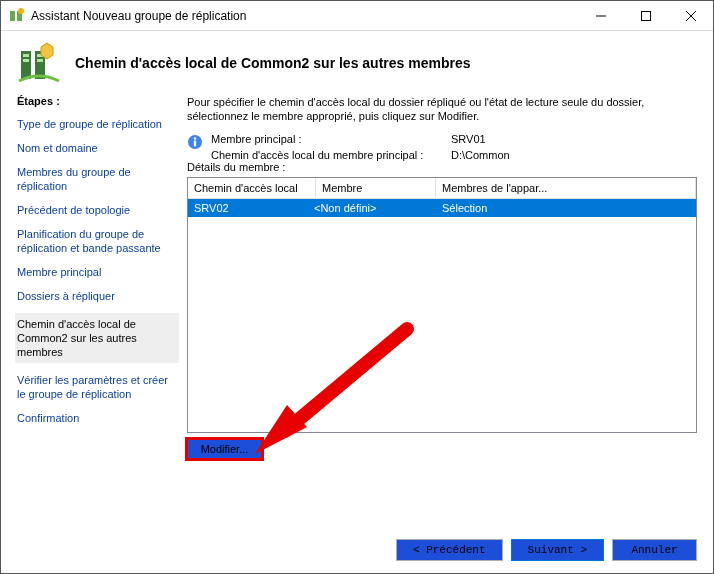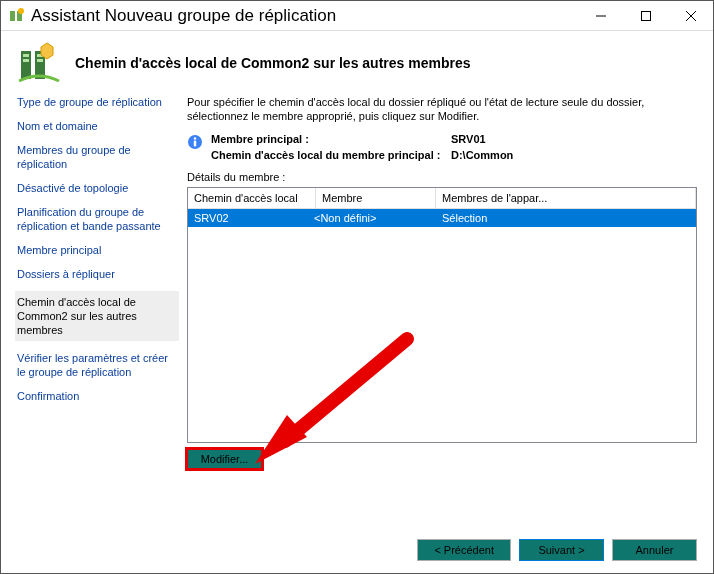--- a/index.html
+++ b/index.html
@@ -1,50 +1,50 @@
 <!DOCTYPE html>
 <html><head>
 <meta charset="utf-8">
 <style>
   * { box-sizing: border-box; }
   html, body { margin: 0; padding: 0; font-family: "Segoe UI", Tahoma, sans-serif; font-size: 11px; }
   .window { width: 714px; height: 574px; border: 1px solid #555; background: #fff; position: relative; display: flex; flex-direction: column; }
   .titlebar { height: 30px; display: flex; align-items: center; padding: 0 0 0 8px; border-bottom: 1px solid #ddd; }
   .titlebar .title-icon { width: 16px; height: 16px; margin-right: 6px; }
-  .titlebar .title-text { flex: 1; font-size: 17px; }
+  .titlebar .title-text { flex: 1; font-size: 12px; }
   .titlebar .winbtn { width: 45px; height: 29px; display: flex; align-items: center; justify-content: center; }
   .titlebar .winbtn svg { width: 10px; height: 10px; }
   .header { display: flex; align-items: center; padding: 10px 16px 4px 16px; }
   .header .wiz-icon { width: 44px; height: 44px; margin-right: 14px; }
   .header .wiz-title { font-size: 14px; font-weight: bold; }
   .body { flex: 1; display: flex; padding: 6px 16px 0 16px; min-height: 0; }
   .sidebar { width: 170px; flex-shrink: 0; padding-right: 8px; }
   .sidebar .steps-label { font-weight: bold; margin-bottom: 10px; }
   .sidebar .step { color: #0a3e9b; margin: 0 0 10px 0; cursor: pointer; line-height: 14px; }
   .sidebar .step.current { color: #000; background: #eee; padding: 4px 2px; cursor: default; margin-left: -2px; }
   .main { flex: 1; display: flex; flex-direction: column; min-width: 0; }
   .intro { line-height: 14px; margin-bottom: 10px; }
-  .info-row { display: flex; align-items: flex-start; margin-bottom: 10px; font-weight: bold; }
+  .info-row { display: flex; align-items: flex-start; margin-bottom: 0; }
   .info-icon { width: 16px; height: 16px; margin-right: 8px; flex-shrink: 0; margin-top: 1px; }
   .info-table { display: grid; grid-template-columns: 240px 1fr; row-gap: 4px; }
   .details-label { margin-bottom: 4px; }
   .grid-box { border: 1px solid #828790; height: 256px; background: #fff; }
   .grid-header { display: flex; background: #fff; border-bottom: 1px solid #e1e1e1; }
   .grid-header .col { padding: 4px 6px; border-right: 1px solid #e1e1e1; white-space: nowrap; overflow: hidden; }
   .grid-row { display: flex; background: #0078d7; color: #fff; }
   .grid-row .cell { padding: 3px 6px; white-space: nowrap; overflow: hidden; }
   .col-member { width: 120px; }
   .col-path { width: 128px; }
   .col-status { flex: 1; }
   .modify-btn-wrap { margin-top: 6px; position: relative; }
-  .btn { background: #0f766e; border: 1px solid #adadad; padding: 3px 12px; font-size: 11px; font-family: inherit; cursor: pointer; min-width: 75px; }
+  .btn { background: #1d4ed8; border: 1px solid #adadad; padding: 3px 12px; font-size: 11px; font-family: inherit; cursor: pointer; min-width: 75px; }
   .btn.primary { border: 1px solid #0078d7; color: #000; }
   .modify-btn { outline: 3px solid #e60000; outline-offset: -1px; }
   .footer { display: flex; justify-content: flex-end; gap: 8px; padding: 12px 16px; border-top: 0; }
-  .footer .btn { min-width: 85px; padding: 4px 16px; }
+  .footer .btn { min-width: 85px; padding: 4px 16px; font-family: Liberation Mono, monospace; }
   .arrow-annot { position: absolute; pointer-events: none; }
 </style>
 </head>
 <body>
 
 <div class="window">
 
   <div class="titlebar">
     <span class="title-icon">
       <svg viewBox="0 0 16 16">
@@ -83,25 +83,26 @@
         <rect x="20" y="18" width="6" height="3" fill="#b6e2a1"></rect>
         <polygon points="30,2 36,6 36,14 30,18 24,14 24,6" fill="#f6c244" stroke="#d49a00" stroke-width="1"></polygon>
         <path d="M2 40 Q22 30 42 40" fill="none" stroke="#6fbf44" stroke-width="3"></path>
       </svg>
     </span>
     <div class="wiz-title">Chemin d'accès local de Common2 sur les autres membres</div>
   </div>
 
   <div class="body">
     <div class="sidebar">
+      <div class="steps-label">Étapes :</div>
       <div id="steps-list">
           <div class="step">Type de groupe de réplication</div>
           <div class="step">Nom et domaine</div>
           <div class="step">Membres du groupe de réplication</div>
-          <div class="step">Désactivé de topologie</div>
+          <div class="step">Précédent de topologie</div>
           <div class="step">Planification du groupe de réplication et bande passante</div>
           <div class="step">Membre principal</div>
           <div class="step">Dossiers à répliquer</div>
           <div class="step current">Chemin d'accès local de Common2 sur les autres membres</div>
           <div class="step">Vérifier les paramètres et créer le groupe de réplication</div>
           <div class="step">Confirmation</div>
         </div>
     </div>
 
     <div class="main">

